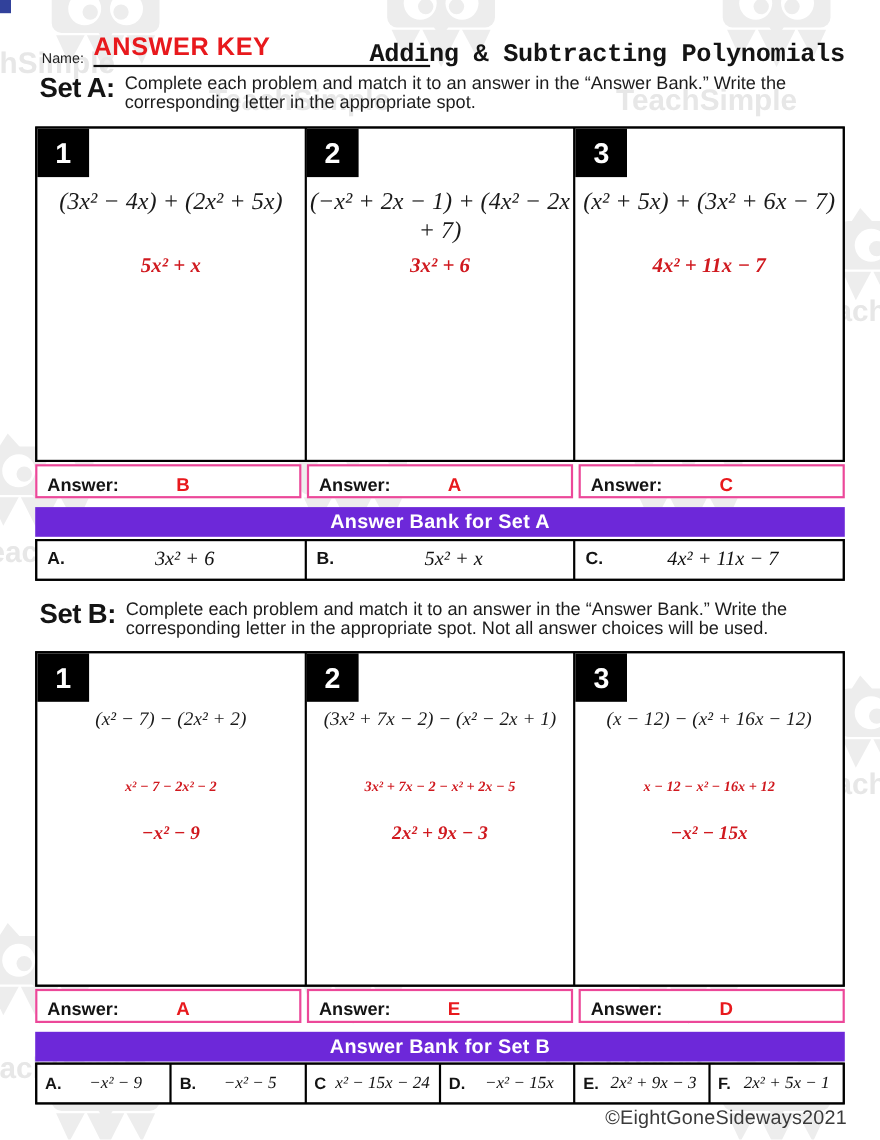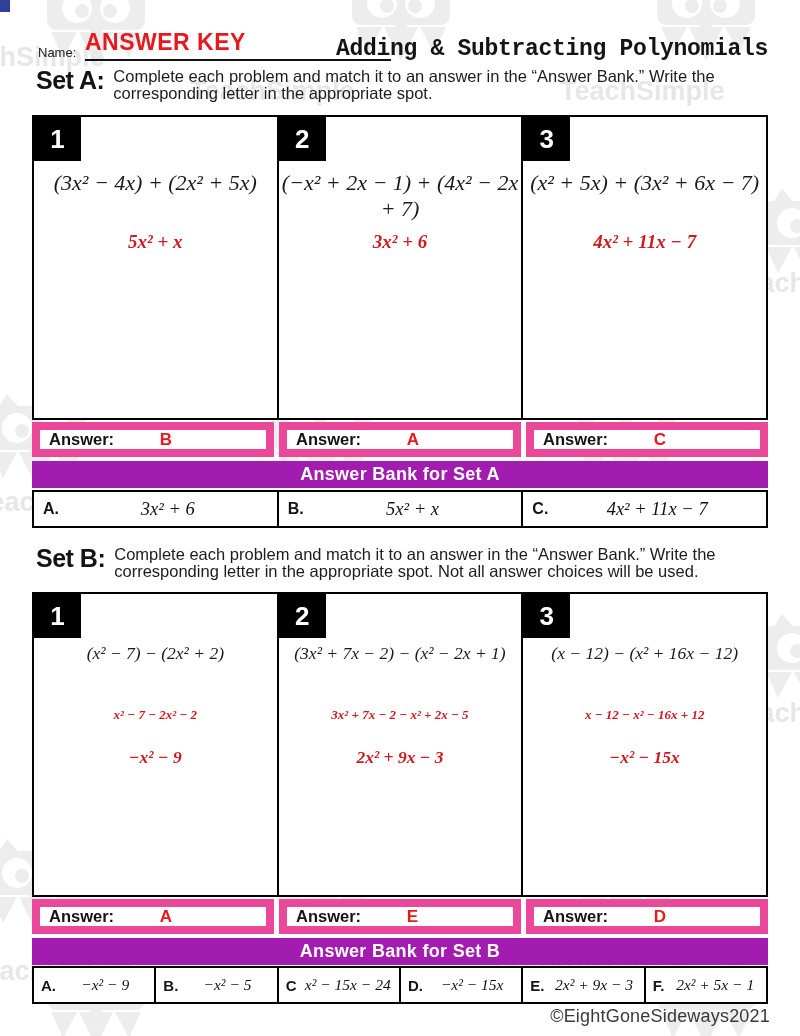--- a/index.html
+++ b/index.html
@@ -43,27 +43,27 @@
   .red{font-family:"Liberation Serif","DejaVu Serif",serif;font-style:italic;font-weight:bold;color:#d0191f;}
   .ans-a{position:absolute;top:114px;left:0;right:0;text-align:center;font-size:19px;}
   .work-b{position:absolute;top:113px;left:0;right:0;text-align:center;font-size:13px;}
   .ans-b{position:absolute;top:153px;left:0;right:0;text-align:center;font-size:17.5px;}
 
   
   .answer-row{position:absolute;left:32px;width:736px;height:31px;display:grid;
               grid-template-columns:1fr 1fr 1fr;gap:5px;}
   .answer-row.a{top:422px;}
   .answer-row.b{top:899px;}
-  .answer-cell{background:#fff;border:8px solid #ec4899;box-sizing:border-box;position:relative;
-               display:flex;align-items:center;}
+  .answer-cell{background:#fff;border:2px solid #ec4899;box-sizing:border-box;position:relative;
+               display:flex;align-items:flex-end;}
   .answer-label{font-weight:bold;font-size:16.5px;margin-left:9px;}
   .answer-letter{position:absolute;left:53%;font-weight:bold;font-size:17px;color:#e8191d;}
 
   
-  .bank-banner{position:absolute;left:32px;width:736px;height:27px;background:#a21caf;color:#fff;
+  .bank-banner{position:absolute;left:32px;width:736px;height:27px;background:#6d28d9;color:#fff;
                display:flex;align-items:center;justify-content:center;font-size:18px;font-weight:bold;letter-spacing:.3px;}
   .bank-banner.a{top:461px;}
   .bank-banner.b{top:938px;}
   .bank-row{position:absolute;left:32px;width:736px;height:38px;display:grid;gap:2px;
             background:#000;border:2px solid #000;box-sizing:border-box;}
   .bank-row.a{top:490px;grid-template-columns:1fr 1fr 1fr;}
   .bank-row.b{top:966px;grid-template-columns:repeat(6,1fr);}
   .bank-cell{background:#fff;display:flex;align-items:center;}
   .bank-letter{font-weight:bold;font-size:16px;margin-left:9px;white-space:nowrap;}
   .bank-math{flex:1;text-align:center;font-family:"Liberation Serif","DejaVu Serif",serif;

